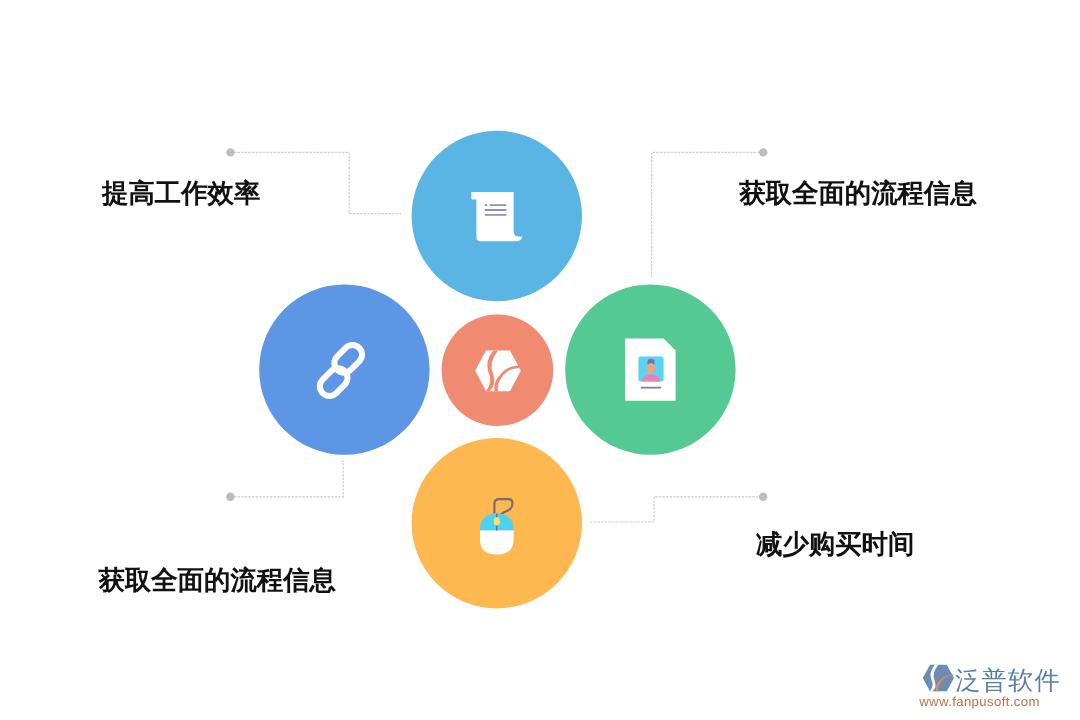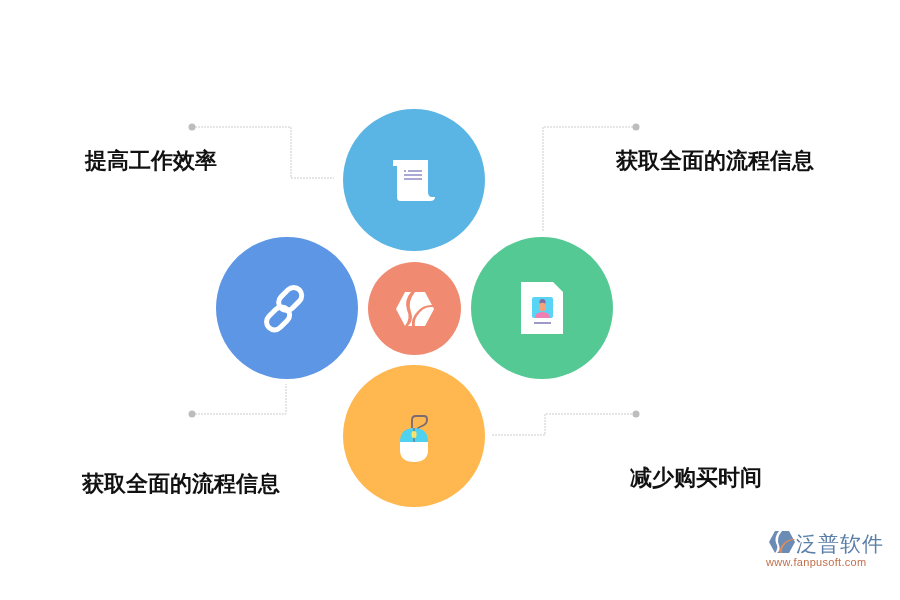--- a/index.html
+++ b/index.html
@@ -11,21 +11,21 @@
     position: absolute; border-radius: 50%;
     display: flex; align-items: center; justify-content: center;
   }
   .label {
     position: absolute; font-size: 22px; font-weight: bold; color: #111111;
     white-space: nowrap; letter-spacing: 0px;
     font-family: "DejaVu Sans", sans-serif;
   }
   svg.connectors { position: absolute; left: 0; top: 0; }
   .logo {
-    position: absolute; left: 766px; top: 530px; width: 130px; height: 40px;
+    position: absolute; left: 766px; top: 553px; width: 130px; height: 40px;
   }
   .logo-name {
     position: absolute; left: 30px; top: 0px; font-size: 21px; color: #5a7fa8;
     font-family: "DejaVu Sans", sans-serif; letter-spacing: 1px;
   }
   .logo-url {
     position: absolute; left: 0px; top: 26px; font-size: 11px; color: #c0704a;
     font-family: Liberation Sans, sans-serif; letter-spacing: 0.3px;
   }
 </style>
@@ -97,21 +97,21 @@
     <path d="M6 34 Q6 20 20 20 Q34 20 34 34 Z" fill="#4fd1f0"></path>
     <path d="M6 34 H34 V42 Q34 54 20 54 Q6 54 6 42 Z" fill="#ffffff"></path>
     <line x1="20" y1="20" x2="20" y2="34" stroke="#7a6a74" stroke-width="1.2"></line>
     <rect x="17.5" y="23" width="5" height="7" rx="2.5" fill="#f7e36a"></rect>
   </svg>
 </div>
 
 <div class="label" style="left:85px; top:146px;">提高工作效率</div>
 <div class="label" style="left:616px; top:146px;">获取全面的流程信息</div>
 <div class="label" style="left:82px; top:441px;margin-top:28px;">获取全面的流程信息</div>
-<div class="label" style="left:630px; top:463px;">减少购买时间</div>
+<div class="label" style="left:630px; top:439px;">减少购买时间</div>
 
 <div class="logo">
   <svg width="28" height="24" viewBox="0 0 28 24" style="position:absolute; left:2px; top:0px;">
     <path d="M7 1 H21 L27 12 L21 23 H7 L1 12 Z" fill="#6a8cb5"></path>
     <path d="M14 1 Q8 8 11 15 Q13 20 9 23 L7 23 Q11 18 8 13 Q6 7 11 1 Z" fill="#ffffff"></path>
     <path d="M26 10 Q19 10 15 17 Q13 20 14 23 L12 23 Q11 18 15 14 Q19 9 27 9 Z" fill="#e78a55"></path>
   </svg>
   <div class="logo-name">泛普软件</div>
   <div class="logo-url">www.fanpusoft.com</div>
 </div>

